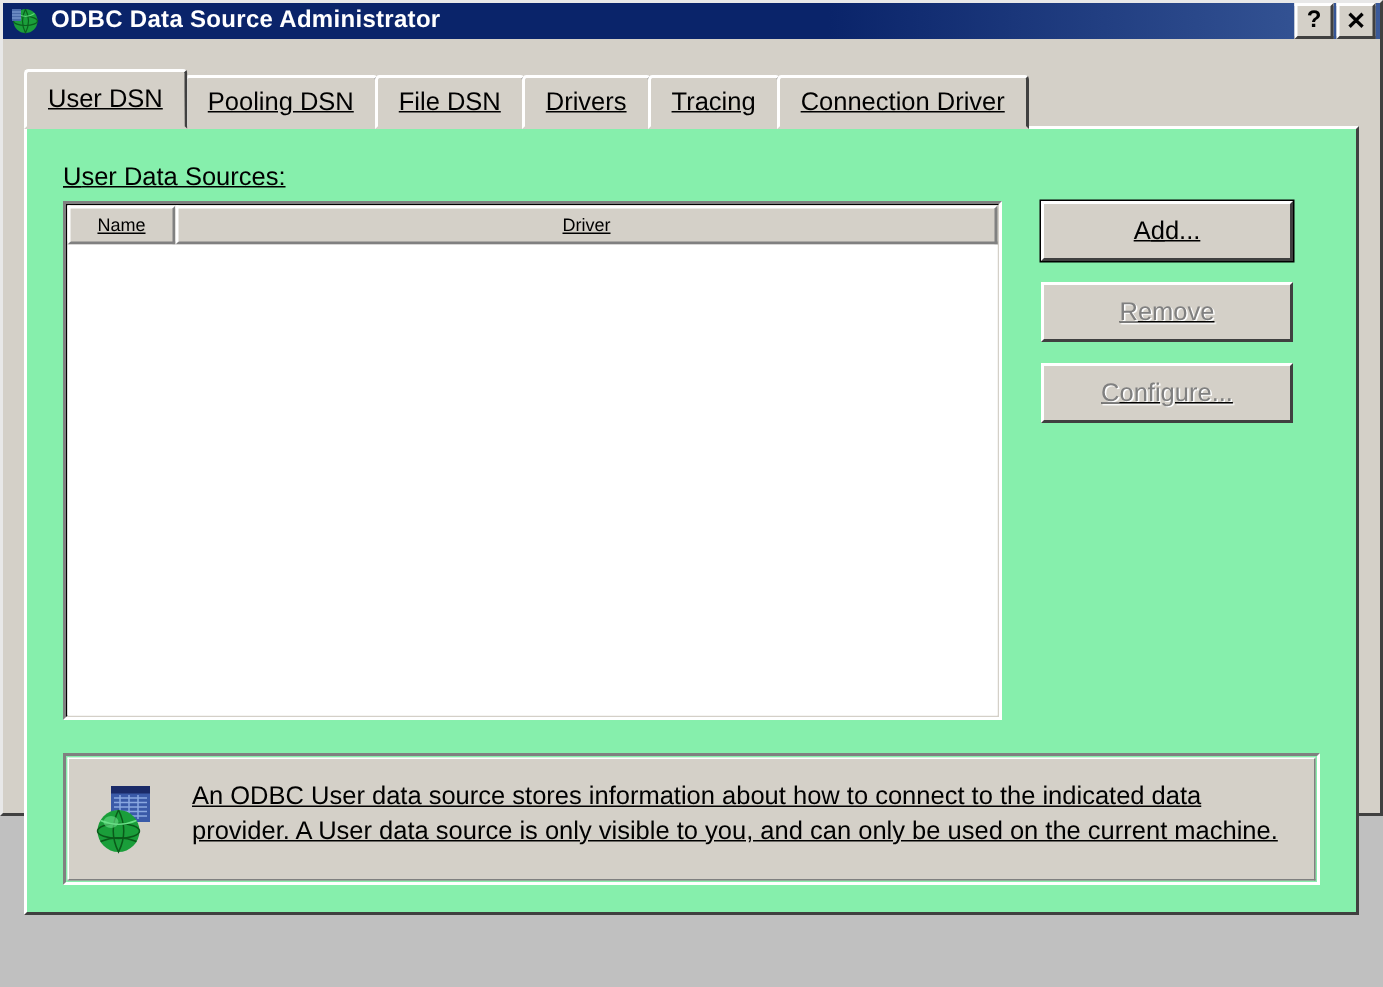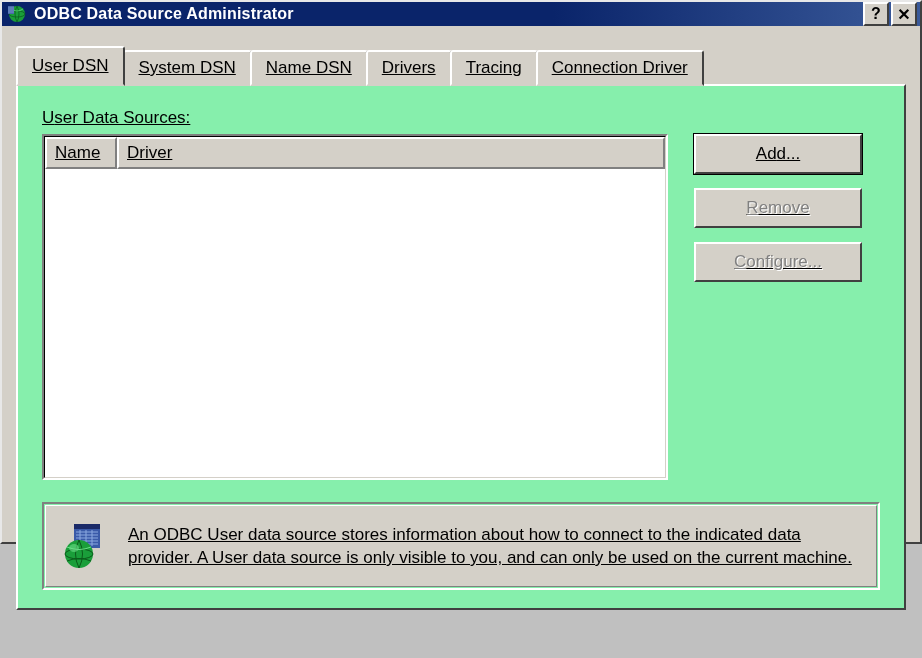--- a/index.html
+++ b/index.html
@@ -131,22 +131,22 @@
     height: 340px;
     background: #fff;
     display: flex;
     flex-direction: column;
   }
   .lv-header {
     display: flex;
     background: #d4d0c8;
   }
   .lv-col {
-    text-align: left;
-    font-size: 17px;
+    text-align: center;
+    font-size: 12px;
     padding: 4px 8px;
     border: 2px solid;
     border-color: #fff #808080 #808080 #fff;
     background: #d4d0c8;
   }
   .lv-col.name { width: 72px; }
   .lv-col.driver { flex: 1; }
   .lv-body { flex: 1; background: #fff; }
   .button-col {
     display: flex;
@@ -181,21 +181,21 @@
     border: 2px solid;
     border-color: #808080 #fff #fff #808080;
     padding: 1px;
   }
   .info-box-inner {
     border: 1px solid;
     border-color: #fff #808080 #808080 #fff;
     padding: 14px 20px 16px 16px;
     display: flex;
     gap: 18px;
-    align-items: flex-end;
+    align-items: flex-start;
     background: #d4d0c8;
   }
   .info-icon {
     width: 48px;
     height: 48px;
     flex-shrink: 0;
     margin-top: 2px;
   }
   .info-text {
     font-size: 17px;
@@ -228,22 +228,22 @@
       <div class="tbtn">
           <span>✕</span>
         </div>
     </div>
   </div>
 
   <div class="client">
 
     <div class="tabs">
       <div class="tab active">User DSN</div>
-      <div class="tab">System DSN</div>
-      <div class="tab">Name DSN</div>
+      <div class="tab">Pooling DSN</div>
+      <div class="tab">File DSN</div>
       <div class="tab">Drivers</div>
       <div class="tab">Tracing</div>
       <div class="tab">Connection Driver</div>
     </div>
 
     <div class="tab-panel">
 
       <div class="section-label">
         <span class="ul">U</span><span>ser Data Sources:</span>
       </div>

